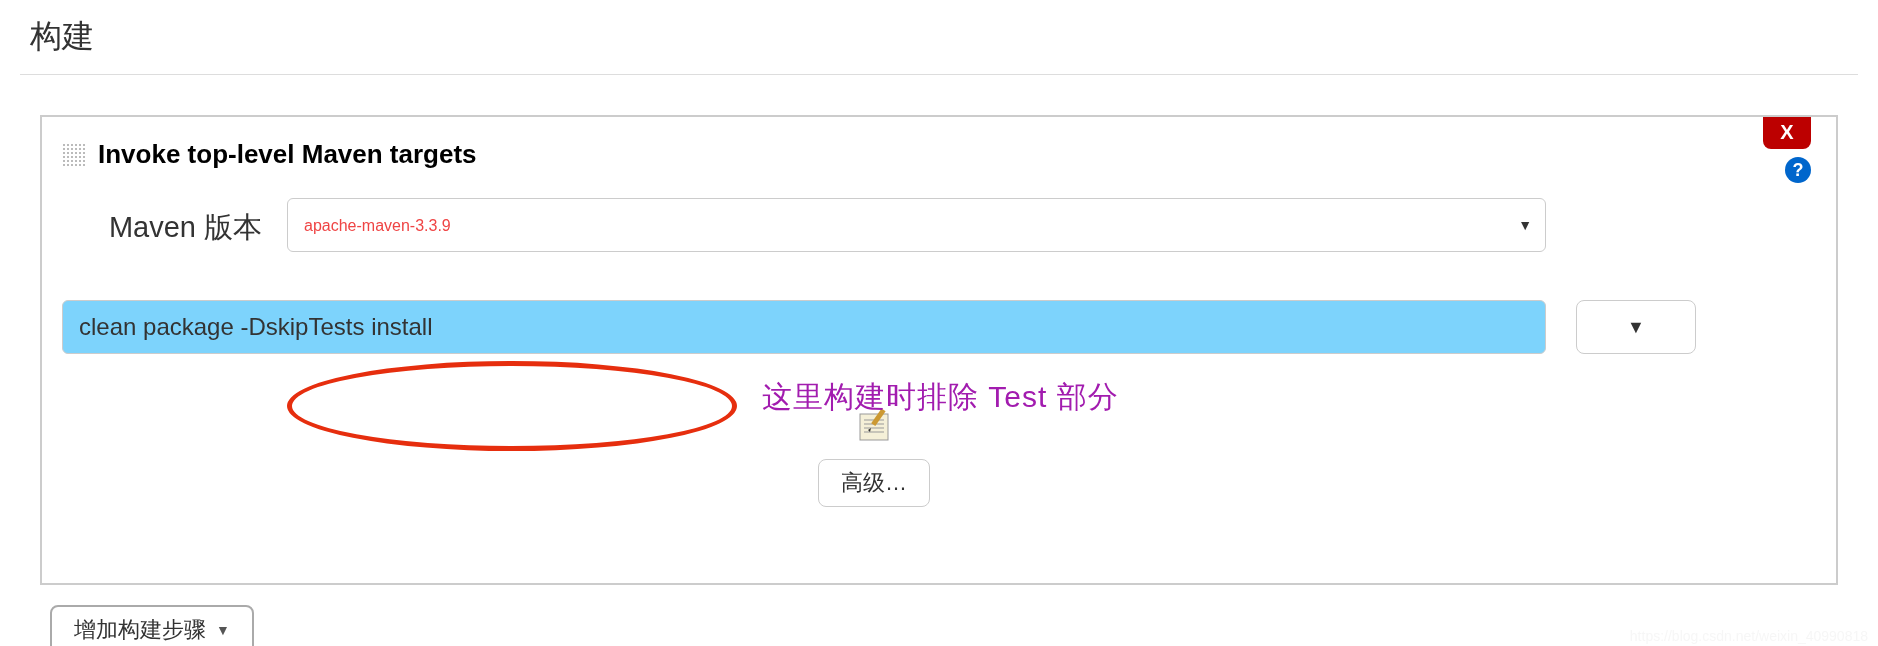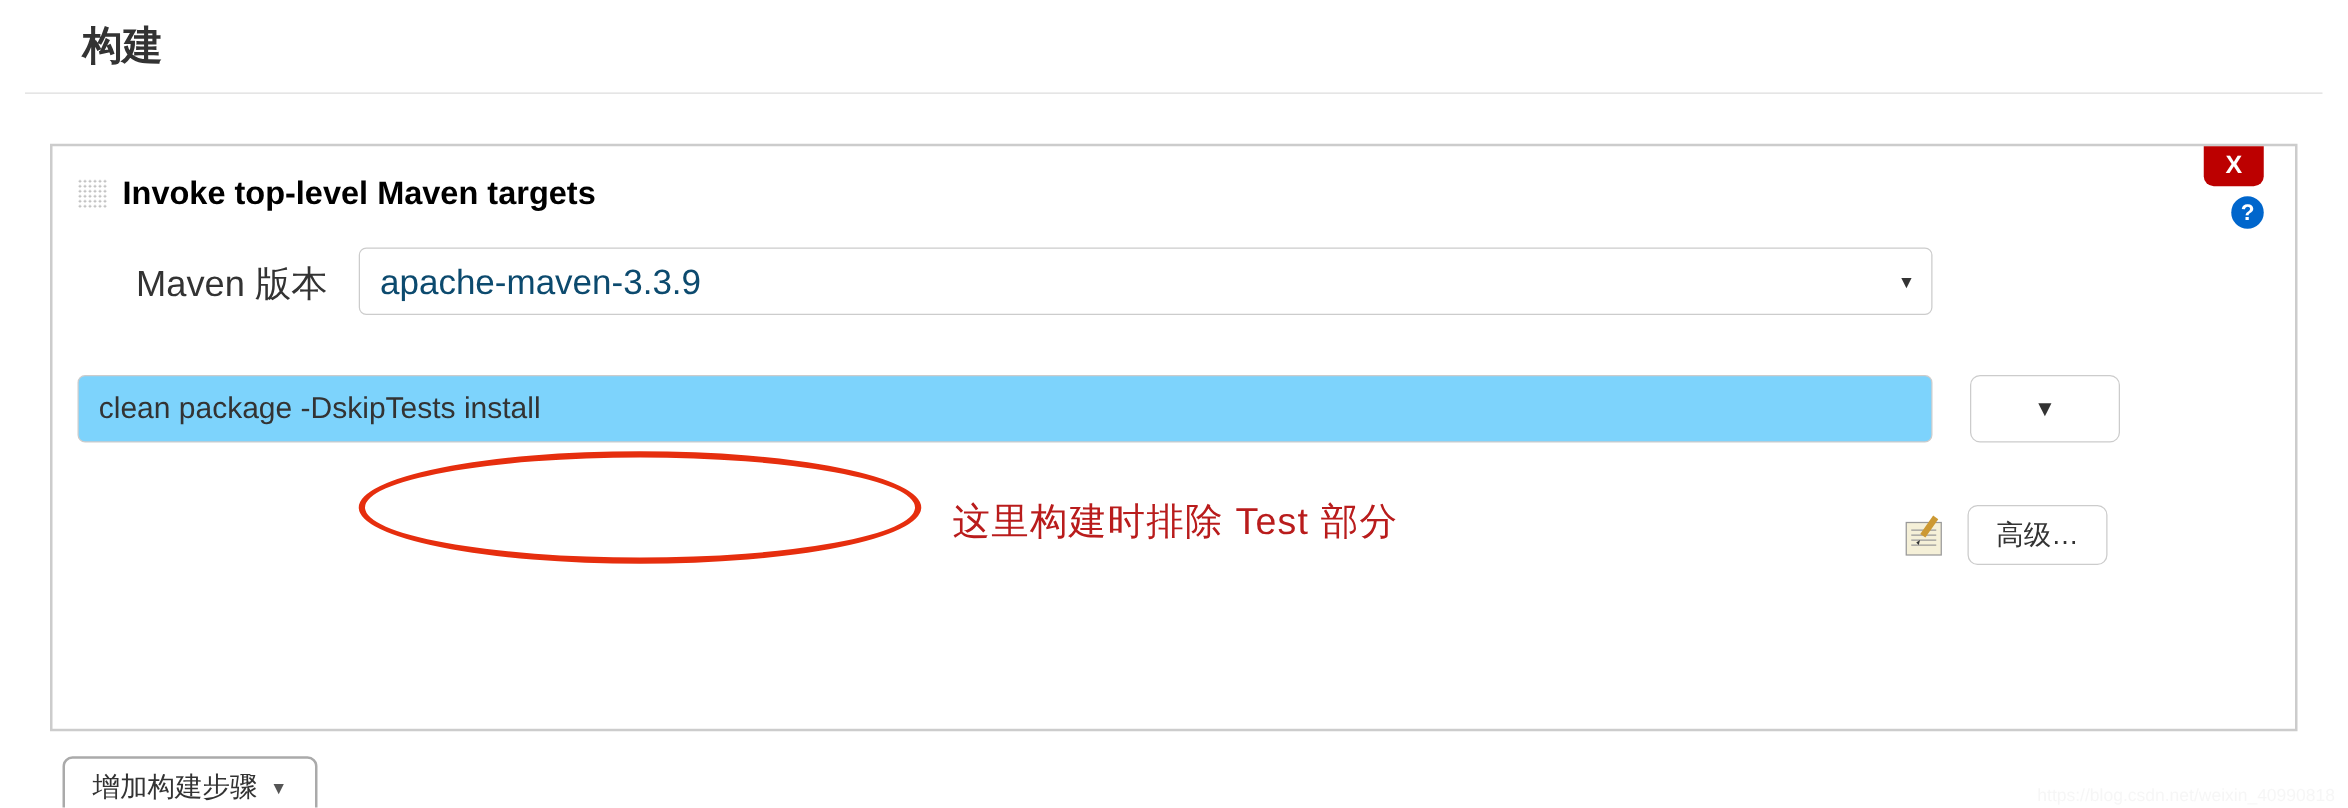--- a/index.html
+++ b/index.html
@@ -9,24 +9,23 @@
     }
     body {
       font-family: -apple-system, BlinkMacSystemFont, "Segoe UI", Helvetica, Arial, sans-serif;
       background: #ffffff;
       width: 1878px;
       height: 646px;
       position: relative;
     }
     .section-title {
       font-size: 32px;
-      font-weight: 700;
+      font-weight: 400;
       color: #333333;
       padding: 15px 30px 10px 30px;
-      margin-left: 36px;
     }
     .divider {
       border: none;
       border-top: 1px solid #dddddd;
       margin: 5px 20px 40px 20px;
     }
     .build-panel {
       margin: 0 40px;
       border: 2px solid #cccccc;
       background: #ffffff;
@@ -112,23 +111,23 @@
     .select-wrapper {
       flex: 1;
       position: relative;
       margin-right: 270px;
     }
     .form-select {
       width: 100%;
       height: 54px;
       border: 1px solid #cccccc;
       border-radius: 6px;
-      font-size: 28px;
+      font-size: 16px;
       padding: 0 23px 0 16px;
-      color: #0c4a6e;
+      color: #ef4444;
       background: #ffffff;
       appearance: none;
       cursor: pointer;
     }
     .select-chevron {
       position: absolute;
       right: 14px;
       top: 50%;
       transform: translateY(-50%);
       pointer-events: none;
@@ -170,34 +169,35 @@
       border-radius: 50%;
       pointer-events: none;
       width: 450px;
       height: 90px;
       left: 245px;
       top: 244px;
       z-index: 5;
     }
     .annotation-text {
       position: absolute;
-      color: #b91c1c;
+      color: #a21caf;
       font-size: 30px;
       left: 720px;
-      top: 280px;
+      top: 260px;
       z-index: 5;
       pointer-events: none;
       letter-spacing: 1px;
     }
     .advanced-row {
       display: flex;
       justify-content: flex-end;
       align-items: center;
       padding: 40px 150px 20px 20px;
       gap: 15px;
+      flex-direction: column;
     }
     .notepad-icon {
       width: 40px;
       height: 40px;
       position: relative;
       flex-shrink: 0;
     }
     .notepad-icon svg {
       width: 100%;
       height: 100%;

